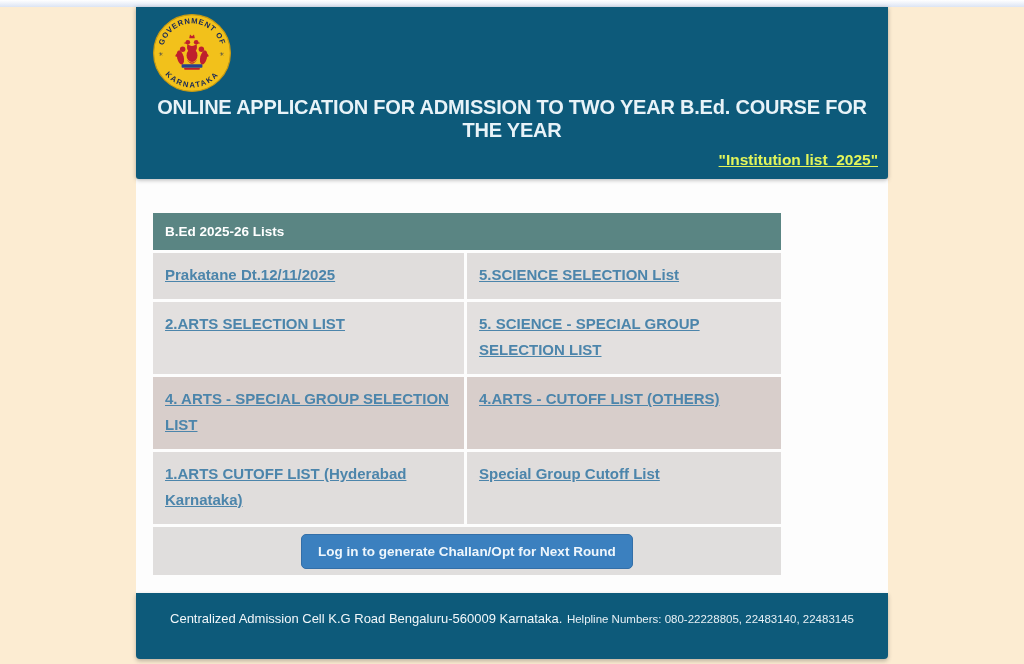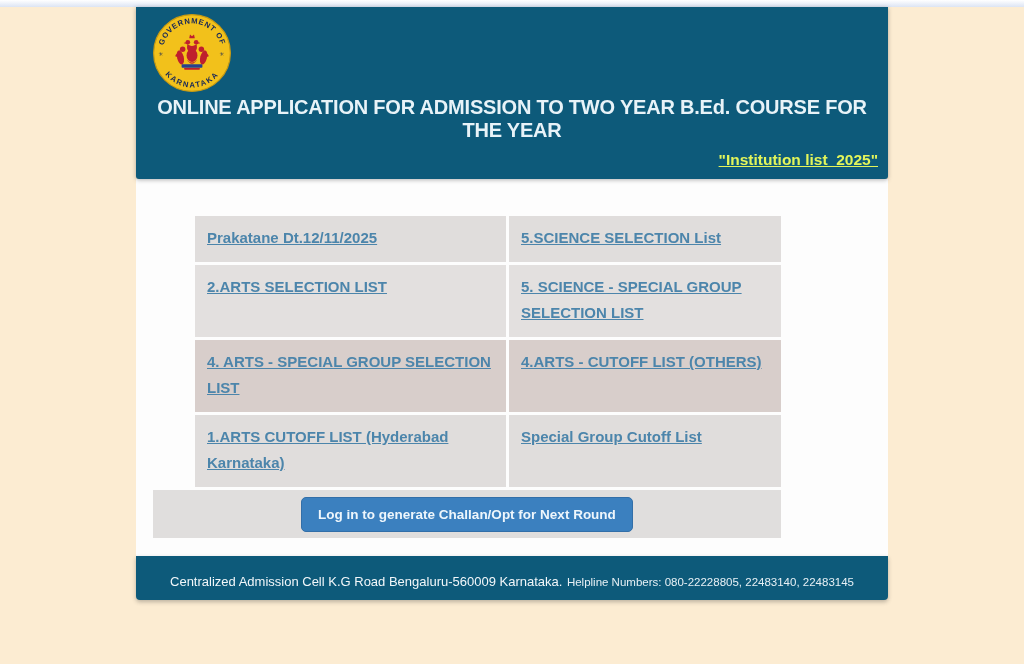--- a/index.html
+++ b/index.html
@@ -60,21 +60,20 @@
     font-weight: bold;
     font-size: 13.5px;
     line-height: 37px;
     height: 37px;
     padding-left: 12px;
   }
   .list-row {
     display: flex;
     gap: 3px;
     margin-top: 3px;
-    margin-left: 42px;
   }
   .cell {
     padding: 9px 12px 11px;
   }
   .cell-left { width: 311px; }
   .cell-right { flex: 1; }
   .row-gray  .cell { background: #e0dddc; }
   .row-gray2 .cell { background: #e3e0df; }
   .row-pink  .cell { background: #d8cecb; }
   .cell a {
@@ -104,21 +103,21 @@
     font-weight: bold;
     font-size: 13.5px;
     padding: 9px 16px;
     cursor: pointer;
   }
   
   .footer-panel {
     background: #0d5a7a;
     border-radius: 0 0 4px 4px;
     box-shadow: 0 2px 4px rgba(40,40,40,.3);
-    height: 44px;
+    height: 66px;
     text-align: center;
     padding-top: 16px;
   }
   .footer-address { color: #f2f7fa; font-size: 13px; }
   .footer-helpline { color: #e7f0f5; font-size: 11.5px; }
 </style>
 </head>
 <body>
 
 <div class="top-strip"></div>
@@ -175,20 +174,21 @@
     </div>
 
     <div class="institution-row">
       <a href="#">"Institution list_2025"</a>
     </div>
   </div>
 
   <div class="content-panel">
     <div class="list-table">
 
+      <div class="list-table-header">B.Ed 2025-26 Lists</div>
 
       <div class="list-row row-gray">
         <div class="cell cell-left">
           <a href="#">Prakatane Dt.12/11/2025</a>
         </div>
         <div class="cell cell-right">
           <a href="#">5.SCIENCE SELECTION List</a>
         </div>
       </div>
 

